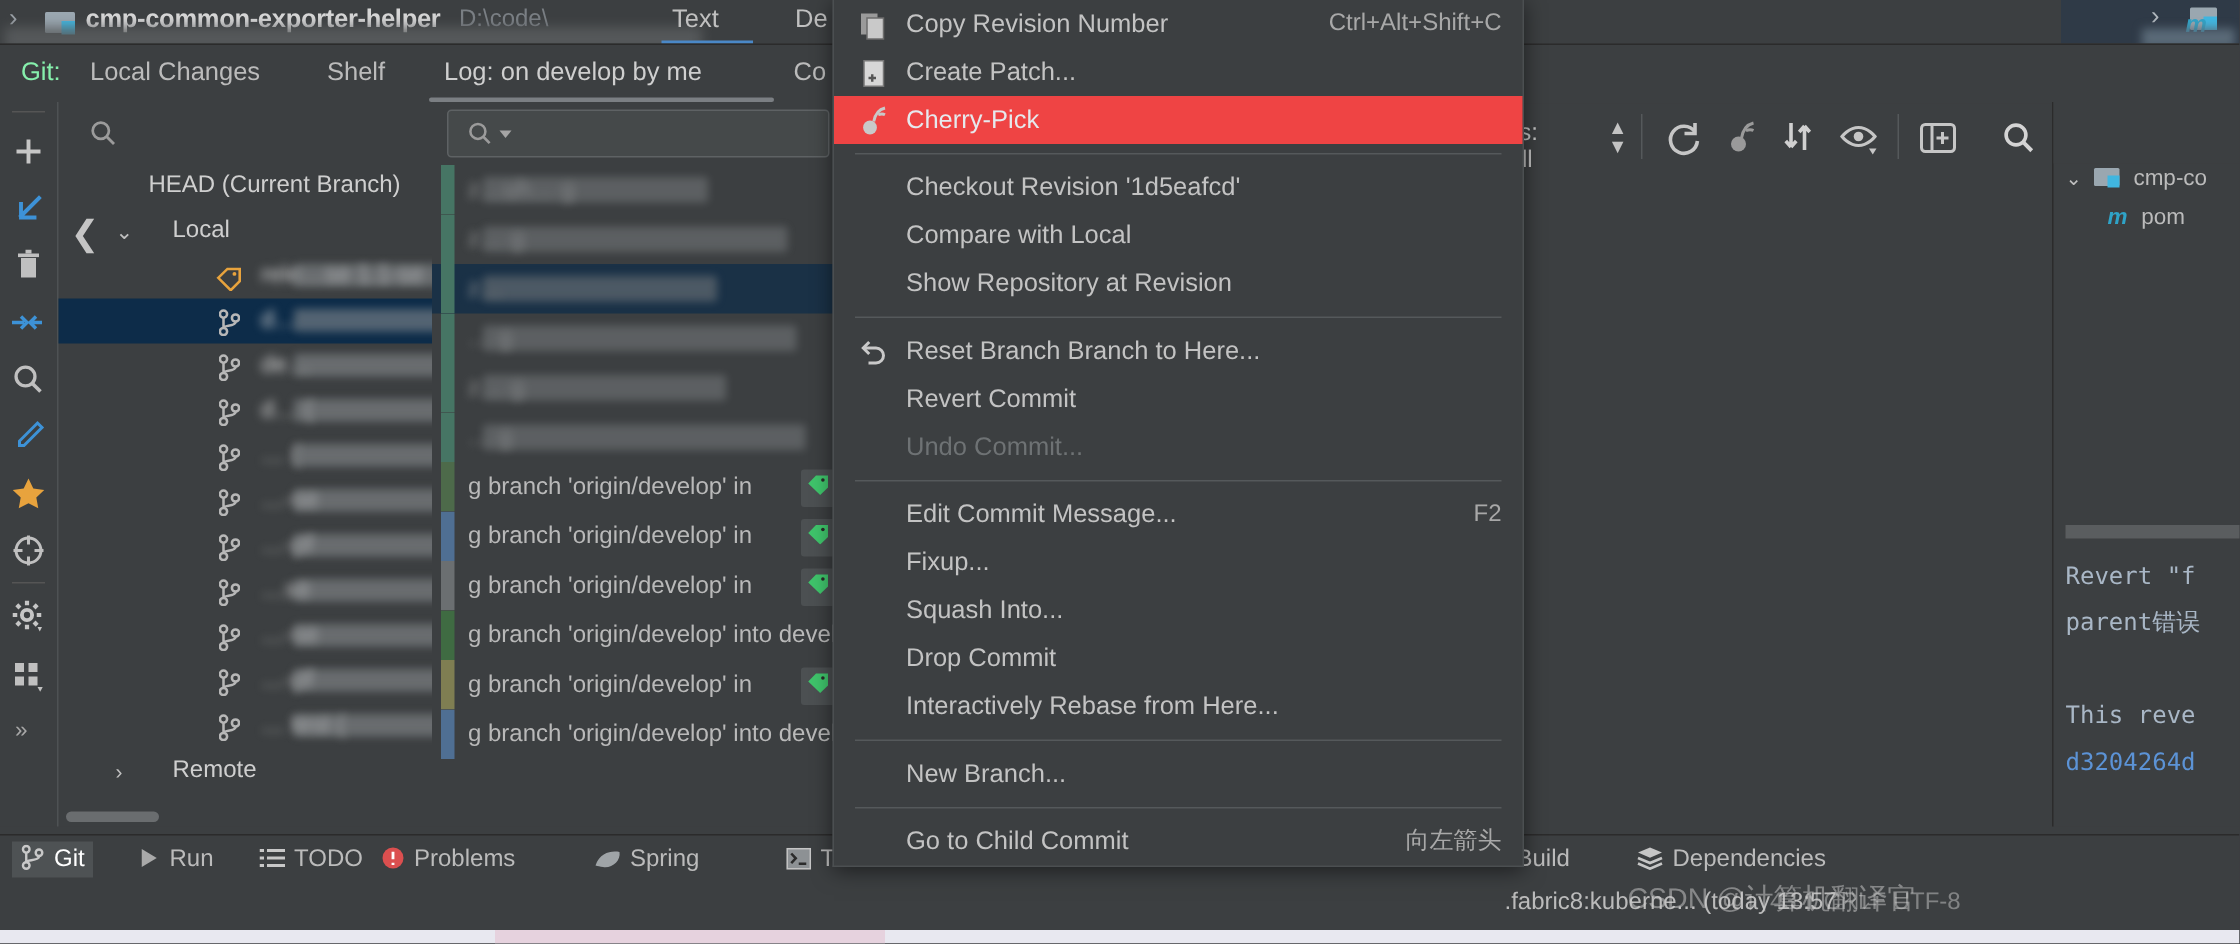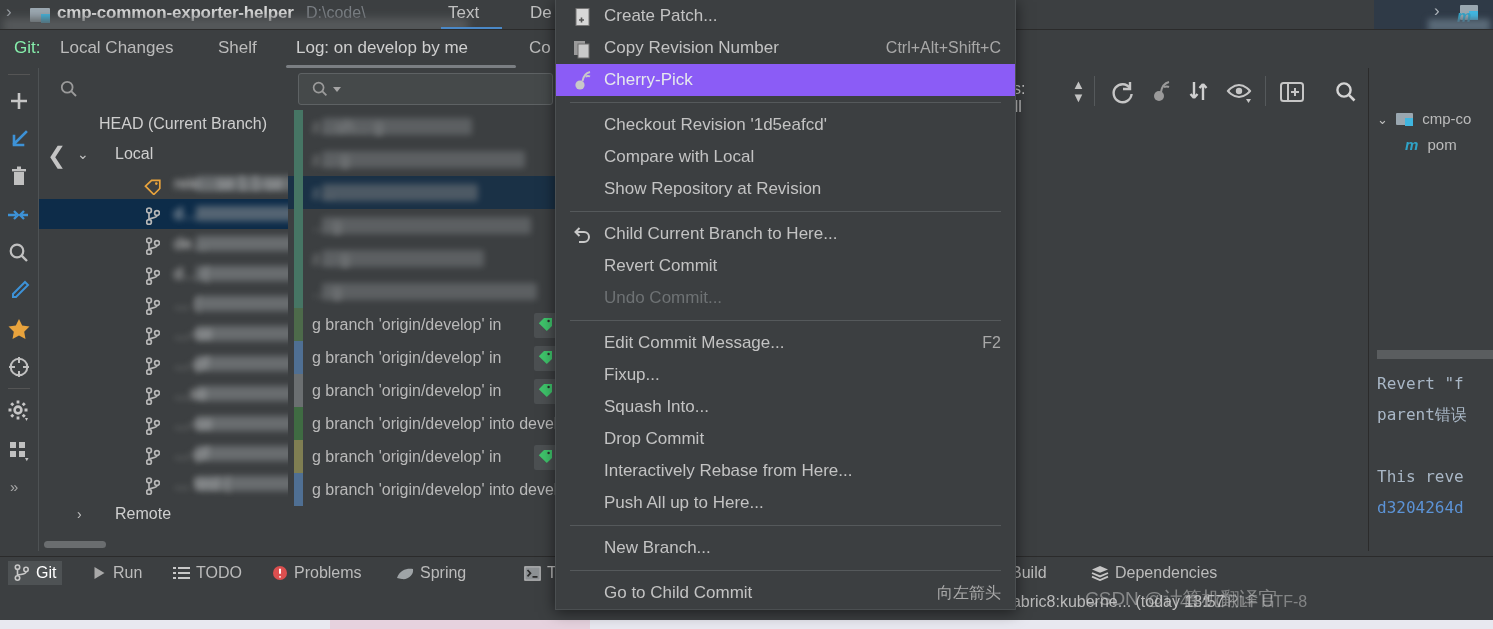--- a/index.html
+++ b/index.html
@@ -89,21 +89,21 @@
   #rp-msg{position:absolute;left:8px;top:300px;width:120px;font-family:"DejaVu Sans Mono","Liberation Mono",monospace;font-size:16px;line-height:31px;color:#a9b7c6;white-space:nowrap;}
   #rp-msg .lnk{color:#5c93d6;}
   #rp-top-strip{position:absolute;left:0;top:0;width:125px;height:41px;background:#3c3f41;}
 
   
   #ctxmenu{position:absolute;left:555px;top:0;width:459px;background:#3c3f41;
            box-shadow:0 2px 14px rgba(0,0,0,.55);border:1px solid #4b4f51;border-top:none;z-index:50;}
   .mi{position:relative;height:32px;line-height:32px;font-size:17px;color:#c3c3c3;white-space:nowrap;}
   .mi .mtext{position:absolute;left:48px;}
   .mi .mshort{position:absolute;right:14px;color:#a8a8a8;font-size:16px;}
-  .mi.hl{background:#8b5cf6;color:#e3e6ea;}
+  .mi.hl{background:#ef4444;color:#e3e6ea;}
   .mi.hl .mtext{color:#e6e9ed;}
   .mi.disabled .mtext{color:#6e7274;}
   .mi .micon{position:absolute;left:16px;top:6px;width:20px;height:20px;}
   .msep{height:1px;background:#55595b;margin:6px 14px;}
 
   
   #bottomtabs{position:absolute;left:0;top:556px;width:1493px;height:32px;background:#3c3f41;border-top:1px solid #2b2b2b;}
   .btab{position:absolute;top:4px;height:24px;line-height:24px;font-size:16px;color:#bbbbbb;padding:0 6px;}
   .btab.active{background:#4e5254;color:#ffffff;}
   #statusbar{position:absolute;left:0;top:588px;width:1493px;height:32px;background:#3c3f41;}
@@ -605,32 +605,32 @@
       <div>parent错误</div>
       <div>&nbsp;</div>
       <div>This reve</div>
       <div class="lnk">d3204264d</div>
     </div>
 </div>
 
 <div id="ctxmenu">
     <div class="mi">
       <span class="micon"><svg width="20" height="20" viewBox="0 0 20 20">
-          <rect x="4" y="1.5" width="13" height="17" fill="#d7d7d7" stroke="#777"></rect>
-          <path d="M7 13h5M9.5 10.5v5" stroke="#555" stroke-width="1.6"></path>
-        </svg></span>
-      <span class="mtext">Create Patch...</span>
-    </div>
-    <div class="mi">
-      <span class="micon"><svg width="20" height="20" viewBox="0 0 20 20">
           <rect x="2" y="2" width="11" height="14" fill="#9a9a9a"></rect>
           <rect x="6" y="5" width="11" height="14" fill="#c9c9c9" stroke="#6c6c6c"></rect>
         </svg></span>
       <span class="mtext">Copy Revision Number</span>
       <span class="mshort">Ctrl+Alt+Shift+C</span>
+    </div>
+    <div class="mi">
+      <span class="micon"><svg width="20" height="20" viewBox="0 0 20 20">
+          <rect x="4" y="1.5" width="13" height="17" fill="#d7d7d7" stroke="#777"></rect>
+          <path d="M7 13h5M9.5 10.5v5" stroke="#555" stroke-width="1.6"></path>
+        </svg></span>
+      <span class="mtext">Create Patch...</span>
     </div>
     <div class="mi hl">
       <span class="micon"><svg width="22" height="22" viewBox="0 0 22 22">
           <circle cx="8" cy="15" r="4.6" fill="#c9c9c9"></circle>
           <path d="M10.5 11C11.5 5.5 14 3 18 2" stroke="#c9c9c9" stroke-width="1.9" fill="none"></path>
           <path d="M13.5 6.5c2.6-1 4.5 0 4.5 0" stroke="#c9c9c9" stroke-width="1.9" fill="none"></path>
         </svg></span>
       <span class="mtext">Cherry-Pick</span>
     </div>
     <div class="msep"></div>
@@ -642,21 +642,21 @@
     </div>
     <div class="mi">
       <span class="mtext">Show Repository at Revision</span>
     </div>
     <div class="msep"></div>
     <div class="mi">
       <span class="micon"><svg width="20" height="20" viewBox="0 0 20 20">
           <path d="M4 7h8a5 5 0 1 1 0 10H7" stroke="#c9c9c9" stroke-width="2" fill="none"></path>
           <path d="M7.5 3L3.5 7l4 4" stroke="#c9c9c9" stroke-width="2" fill="none"></path>
         </svg></span>
-      <span class="mtext">Child Current Branch to Here...</span>
+      <span class="mtext">Reset Branch Branch to Here...</span>
     </div>
     <div class="mi">
       <span class="mtext">Revert Commit</span>
     </div>
     <div class="mi disabled">
       <span class="mtext">Undo Commit...</span>
     </div>
     <div class="msep"></div>
     <div class="mi">
       <span class="mtext">Edit Commit Message...</span>
@@ -666,23 +666,20 @@
       <span class="mtext">Fixup...</span>
     </div>
     <div class="mi">
       <span class="mtext">Squash Into...</span>
     </div>
     <div class="mi">
       <span class="mtext">Drop Commit</span>
     </div>
     <div class="mi">
       <span class="mtext">Interactively Rebase from Here...</span>
-    </div>
-    <div class="mi">
-      <span class="mtext">Push All up to Here...</span>
     </div>
     <div class="msep"></div>
     <div class="mi">
       <span class="mtext">New Branch...</span>
     </div>
     <div class="msep"></div>
     <div class="mi">
       <span class="mtext">Go to Child Commit</span>
       <span class="mshort">向左箭头</span>
     </div>
@@ -694,21 +691,21 @@
           <circle cx="3.5" cy="14" r="2.2" stroke="#c8c8c8" stroke-width="1.6" fill="none"></circle>
           <circle cx="12" cy="5.5" r="2.2" stroke="#c8c8c8" stroke-width="1.6" fill="none"></circle>
           <path d="M3.5 5.6v6M12 8c0 3-8.5 2-8.5 3.7" stroke="#c8c8c8" stroke-width="1.6" fill="none"></path>
         </svg></span><span>Git</span></span>
     <span class="btab" style="left: 85px;"><span style="display:inline-block;vertical-align:-3px;margin-right:6px;"><svg width="16" height="16" viewBox="0 0 16 16">
           <path d="M3.5 2l10 6-10 6z" fill="#a9a9a9"></path>
         </svg></span><span>Run</span></span>
     <span class="btab" style="left: 167px;"><span style="display:inline-block;vertical-align:-3px;margin-right:6px;"><svg width="17" height="15" viewBox="0 0 17 15">
           <path d="M0 2h3M0 7h3M0 12h3M5 2h12M5 7h12M5 12h12" stroke="#c8c8c8" stroke-width="2"></path>
         </svg></span><span>TODO</span></span>
-    <span class="btab" style="left: 266px;"><span style="display:inline-block;vertical-align:-3px;margin-right:6px;"><svg width="16" height="16" viewBox="0 0 16 16">
+    <span class="btab" style="left: 248px;"><span style="display:inline-block;vertical-align:-3px;margin-right:6px;"><svg width="16" height="16" viewBox="0 0 16 16">
           <circle cx="8" cy="8" r="7" fill="#db4f4f"></circle>
           <path d="M8 3.8v5M8 11.2v1.4" stroke="#fff" stroke-width="1.9"></path>
         </svg></span><span>Problems</span></span>
     <span class="btab" style="left: 390px;"><span style="display:inline-block;vertical-align:-3px;margin-right:6px;"><svg width="18" height="14" viewBox="0 0 18 14">
           <path d="M1 11C4 2 12 1 17 2c1 6-5 11-11 10-2-.3-3.5-.6-5-1z" fill="#9fa4a7"></path>
         </svg></span><span>Spring</span></span>
     <span class="btab" style="left: 518px;"><span style="display:inline-block;vertical-align:-3px;margin-right:6px;"><svg width="17" height="15" viewBox="0 0 17 15">
           <rect x="0.8" y="0.8" width="15.4" height="13.4" fill="#8d9194" stroke="#c6c6c6"></rect>
           <path d="M3.5 4l3 3.2-3 3.2M8.5 10.8h5" stroke="#2b2b2b" stroke-width="1.7" fill="none"></path>
         </svg></span><span>Ter</span></span>

